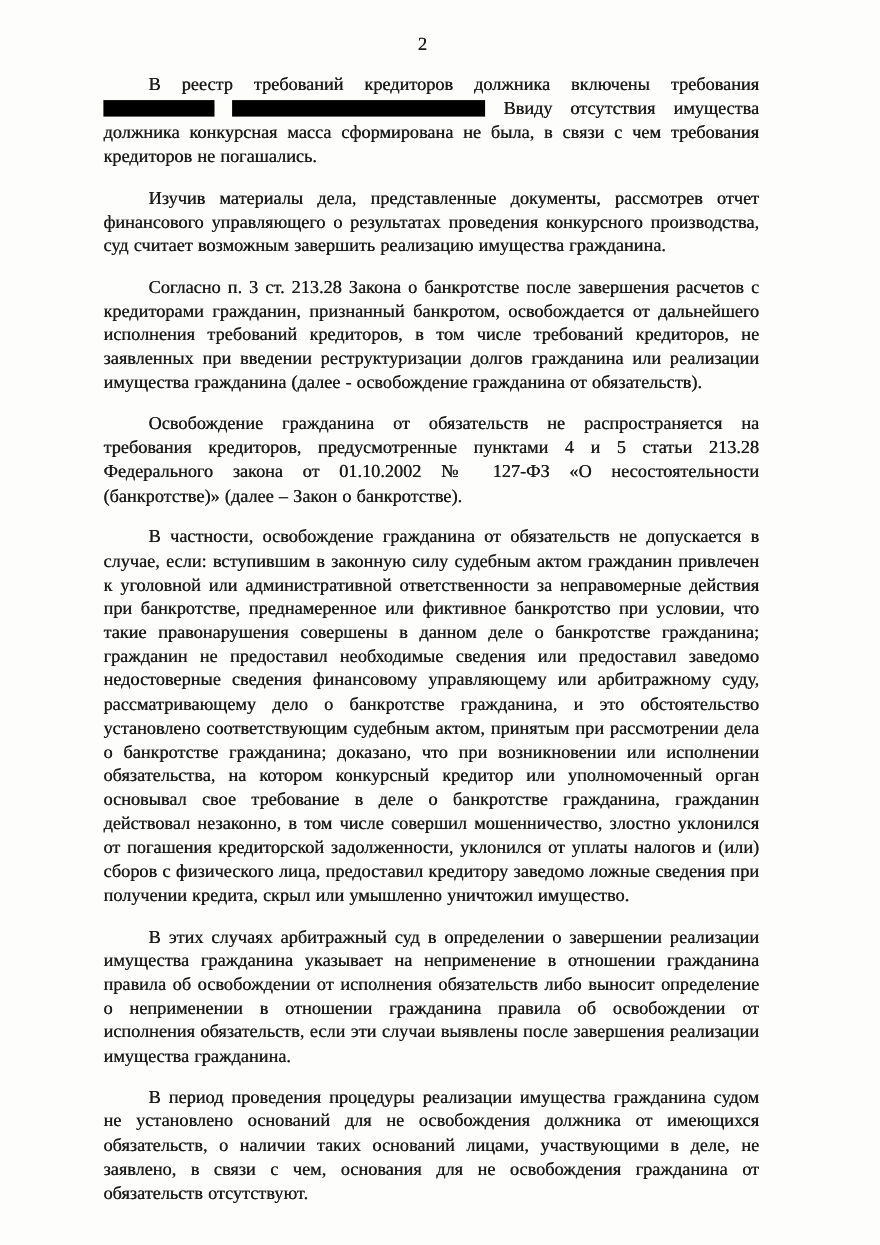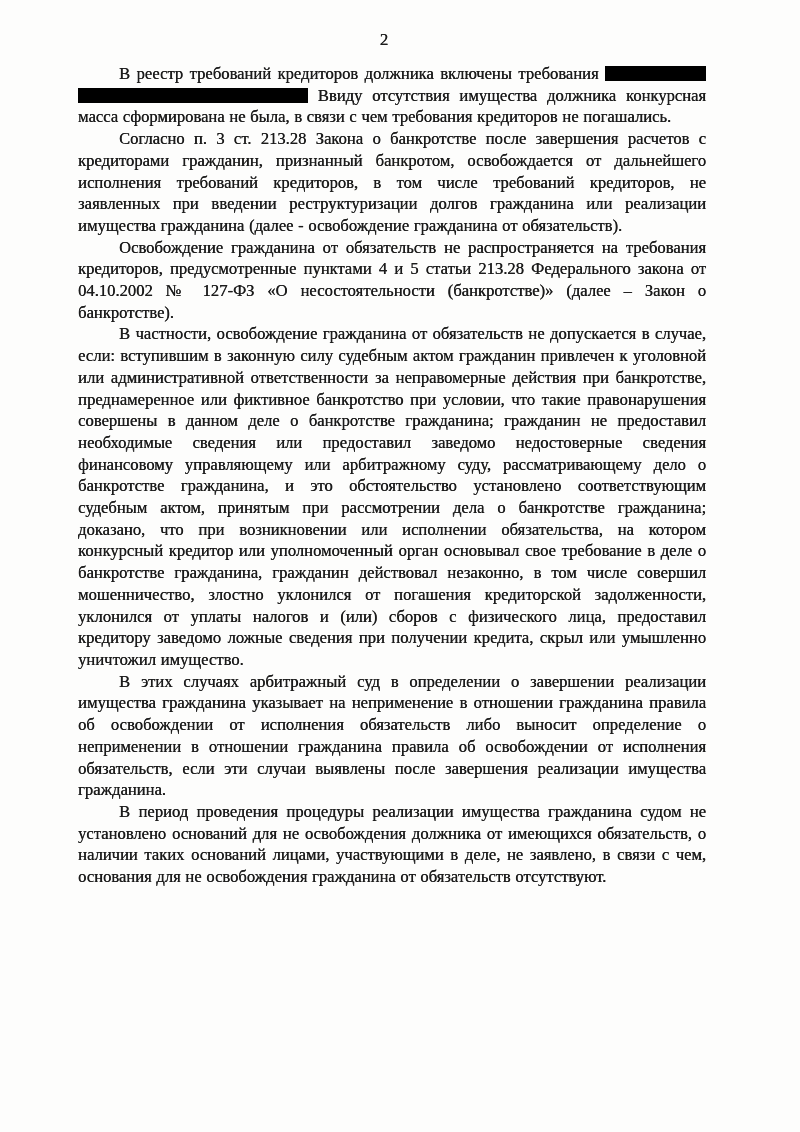--- a/index.html
+++ b/index.html
@@ -26,21 +26,21 @@
     text-shadow: 0.3px 0 0 currentColor;
   }
   .doc-text {
     font-size: 16.6px;
     line-height: 21.7px;
     text-align: justify;
     text-shadow: 0.3px 0 0 currentColor;
     word-spacing: 0.5px;
   }
   .doc-text p {
-    margin: 0;
+    margin: 16px;
     padding: 0;
     text-indent: 41px;
   }
   .redact {
     display: inline-block;
     background: #000;
     height: 15px;
     vertical-align: -2px;
     text-shadow: none;
   }
@@ -55,24 +55,25 @@
 
   <div class="doc-text">
     <p><span>В реестр требований кредиторов должника включены требования</span>
       <span class="redact redact-1"></span>
       <span class="redact redact-2"></span>
       <span>Ввиду отсутствия имущества должника конкурсная масса сформирована не была, в связи с чем требования кредиторов не погашались.</span></p>
 
 
 
 
+    <p>Изучив материалы дела, представленные документы, рассмотрев отчет финансового управляющего о результатах проведения конкурсного производства, суд считает возможным завершить реализацию имущества гражданина.</p>
 
     <p>Согласно п. 3 ст. 213.28 Закона о банкротстве после завершения расчетов с кредиторами гражданин, признанный банкротом, освобождается от дальнейшего исполнения требований кредиторов, в том числе требований кредиторов, не заявленных при введении реструктуризации долгов гражданина или реализации имущества гражданина (далее - освобождение гражданина от обязательств).</p>
 
-    <p>Освобождение гражданина от обязательств не распространяется на требования кредиторов, предусмотренные пунктами 4 и 5 статьи 213.28 Федерального закона от 04.10.2002 № 127-ФЗ «О несостоятельности (банкротстве)» (далее – Закон о банкротстве).</p>
+    <p>Освобождение гражданина от обязательств не распространяется на требования кредиторов, предусмотренные пунктами 4 и 5 статьи 213.28 Федерального закона от 01.10.2002 № 127-ФЗ «О несостоятельности (банкротстве)» (далее – Закон о банкротстве).</p>
 
     <p>В частности, освобождение гражданина от обязательств не допускается в случае, если: вступившим в законную силу судебным актом гражданин привлечен к уголовной или административной ответственности за неправомерные действия при банкротстве, преднамеренное или фиктивное банкротство при условии, что такие правонарушения совершены в данном деле о банкротстве гражданина; гражданин не предоставил необходимые сведения или предоставил заведомо недостоверные сведения финансовому управляющему или арбитражному суду, рассматривающему дело о банкротстве гражданина, и это обстоятельство установлено соответствующим судебным актом, принятым при рассмотрении дела о банкротстве гражданина; доказано, что при возникновении или исполнении обязательства, на котором конкурсный кредитор или уполномоченный орган основывал свое требование в деле о банкротстве гражданина, гражданин действовал незаконно, в том числе совершил мошенничество, злостно уклонился от погашения кредиторской задолженности, уклонился от уплаты налогов и (или) сборов с физического лица, предоставил кредитору заведомо ложные сведения при получении кредита, скрыл или умышленно уничтожил имущество.</p>
 
     <p>В этих случаях арбитражный суд в определении о завершении реализации имущества гражданина указывает на неприменение в отношении гражданина правила об освобождении от исполнения обязательств либо выносит определение о неприменении в отношении гражданина правила об освобождении от исполнения обязательств, если эти случаи выявлены после завершения реализации имущества гражданина.</p>
 
     <p>В период проведения процедуры реализации имущества гражданина судом не установлено оснований для не освобождения должника от имеющихся обязательств, о наличии таких оснований лицами, участвующими в деле, не заявлено, в связи с чем, основания для не освобождения гражданина от обязательств отсутствуют.</p>
 
   </div>
 </div>
 

